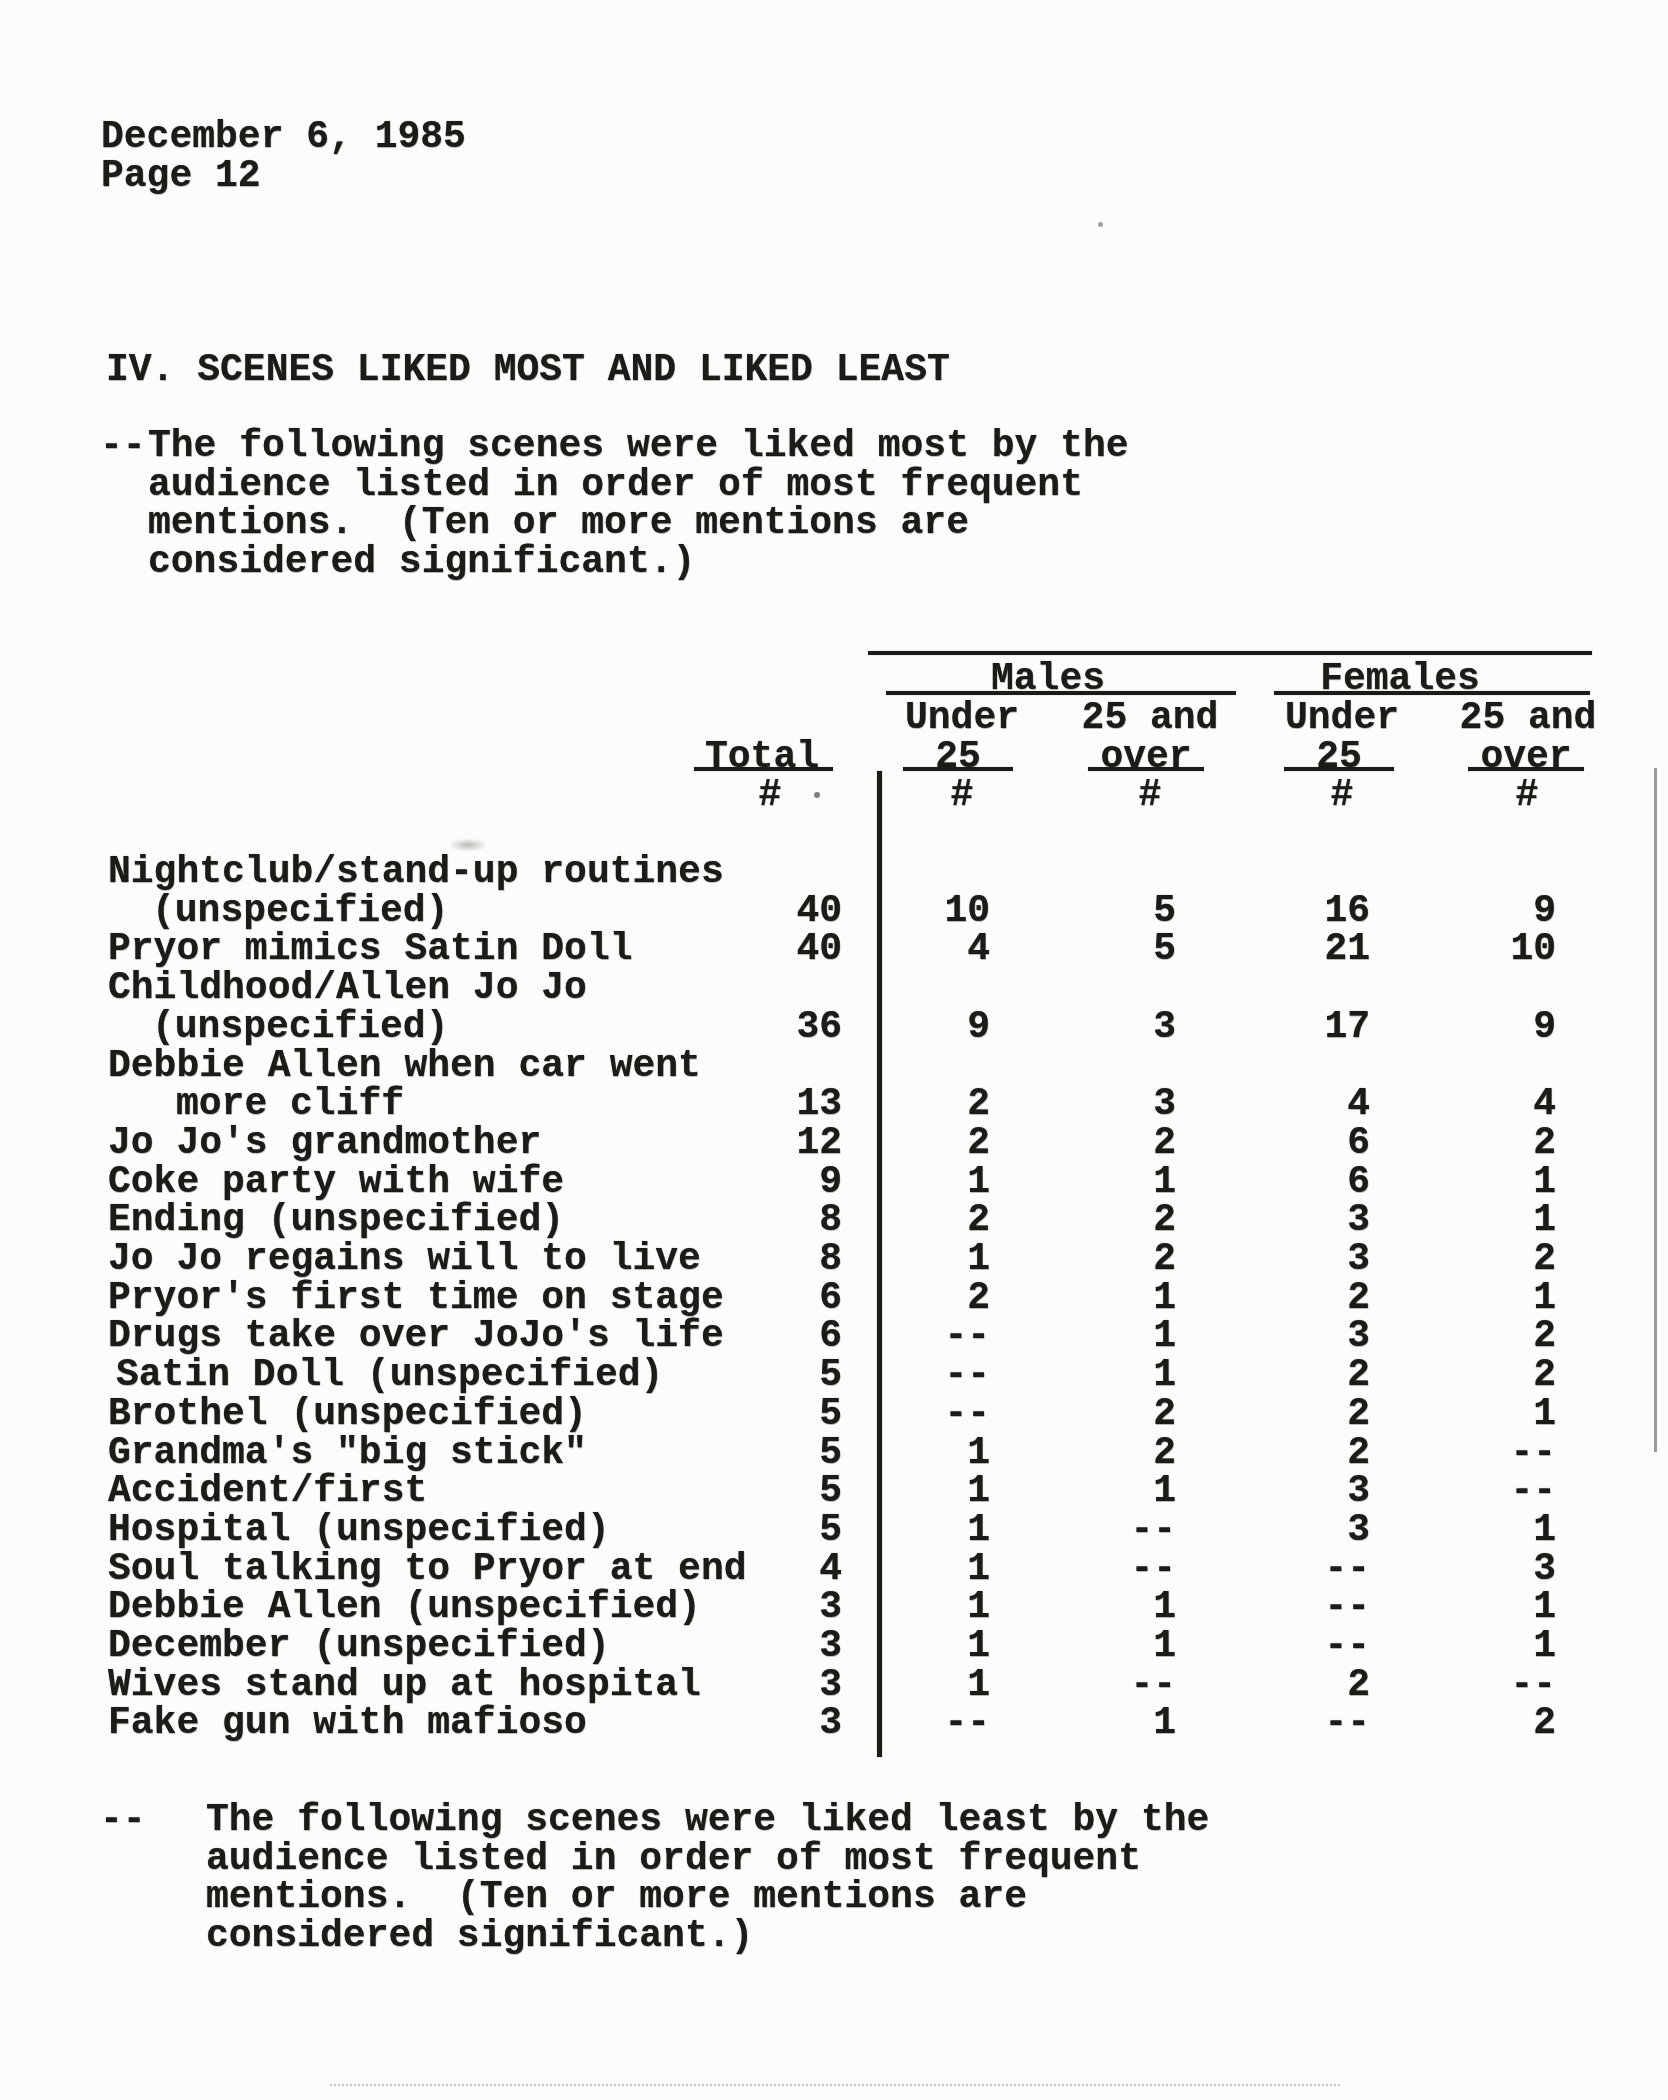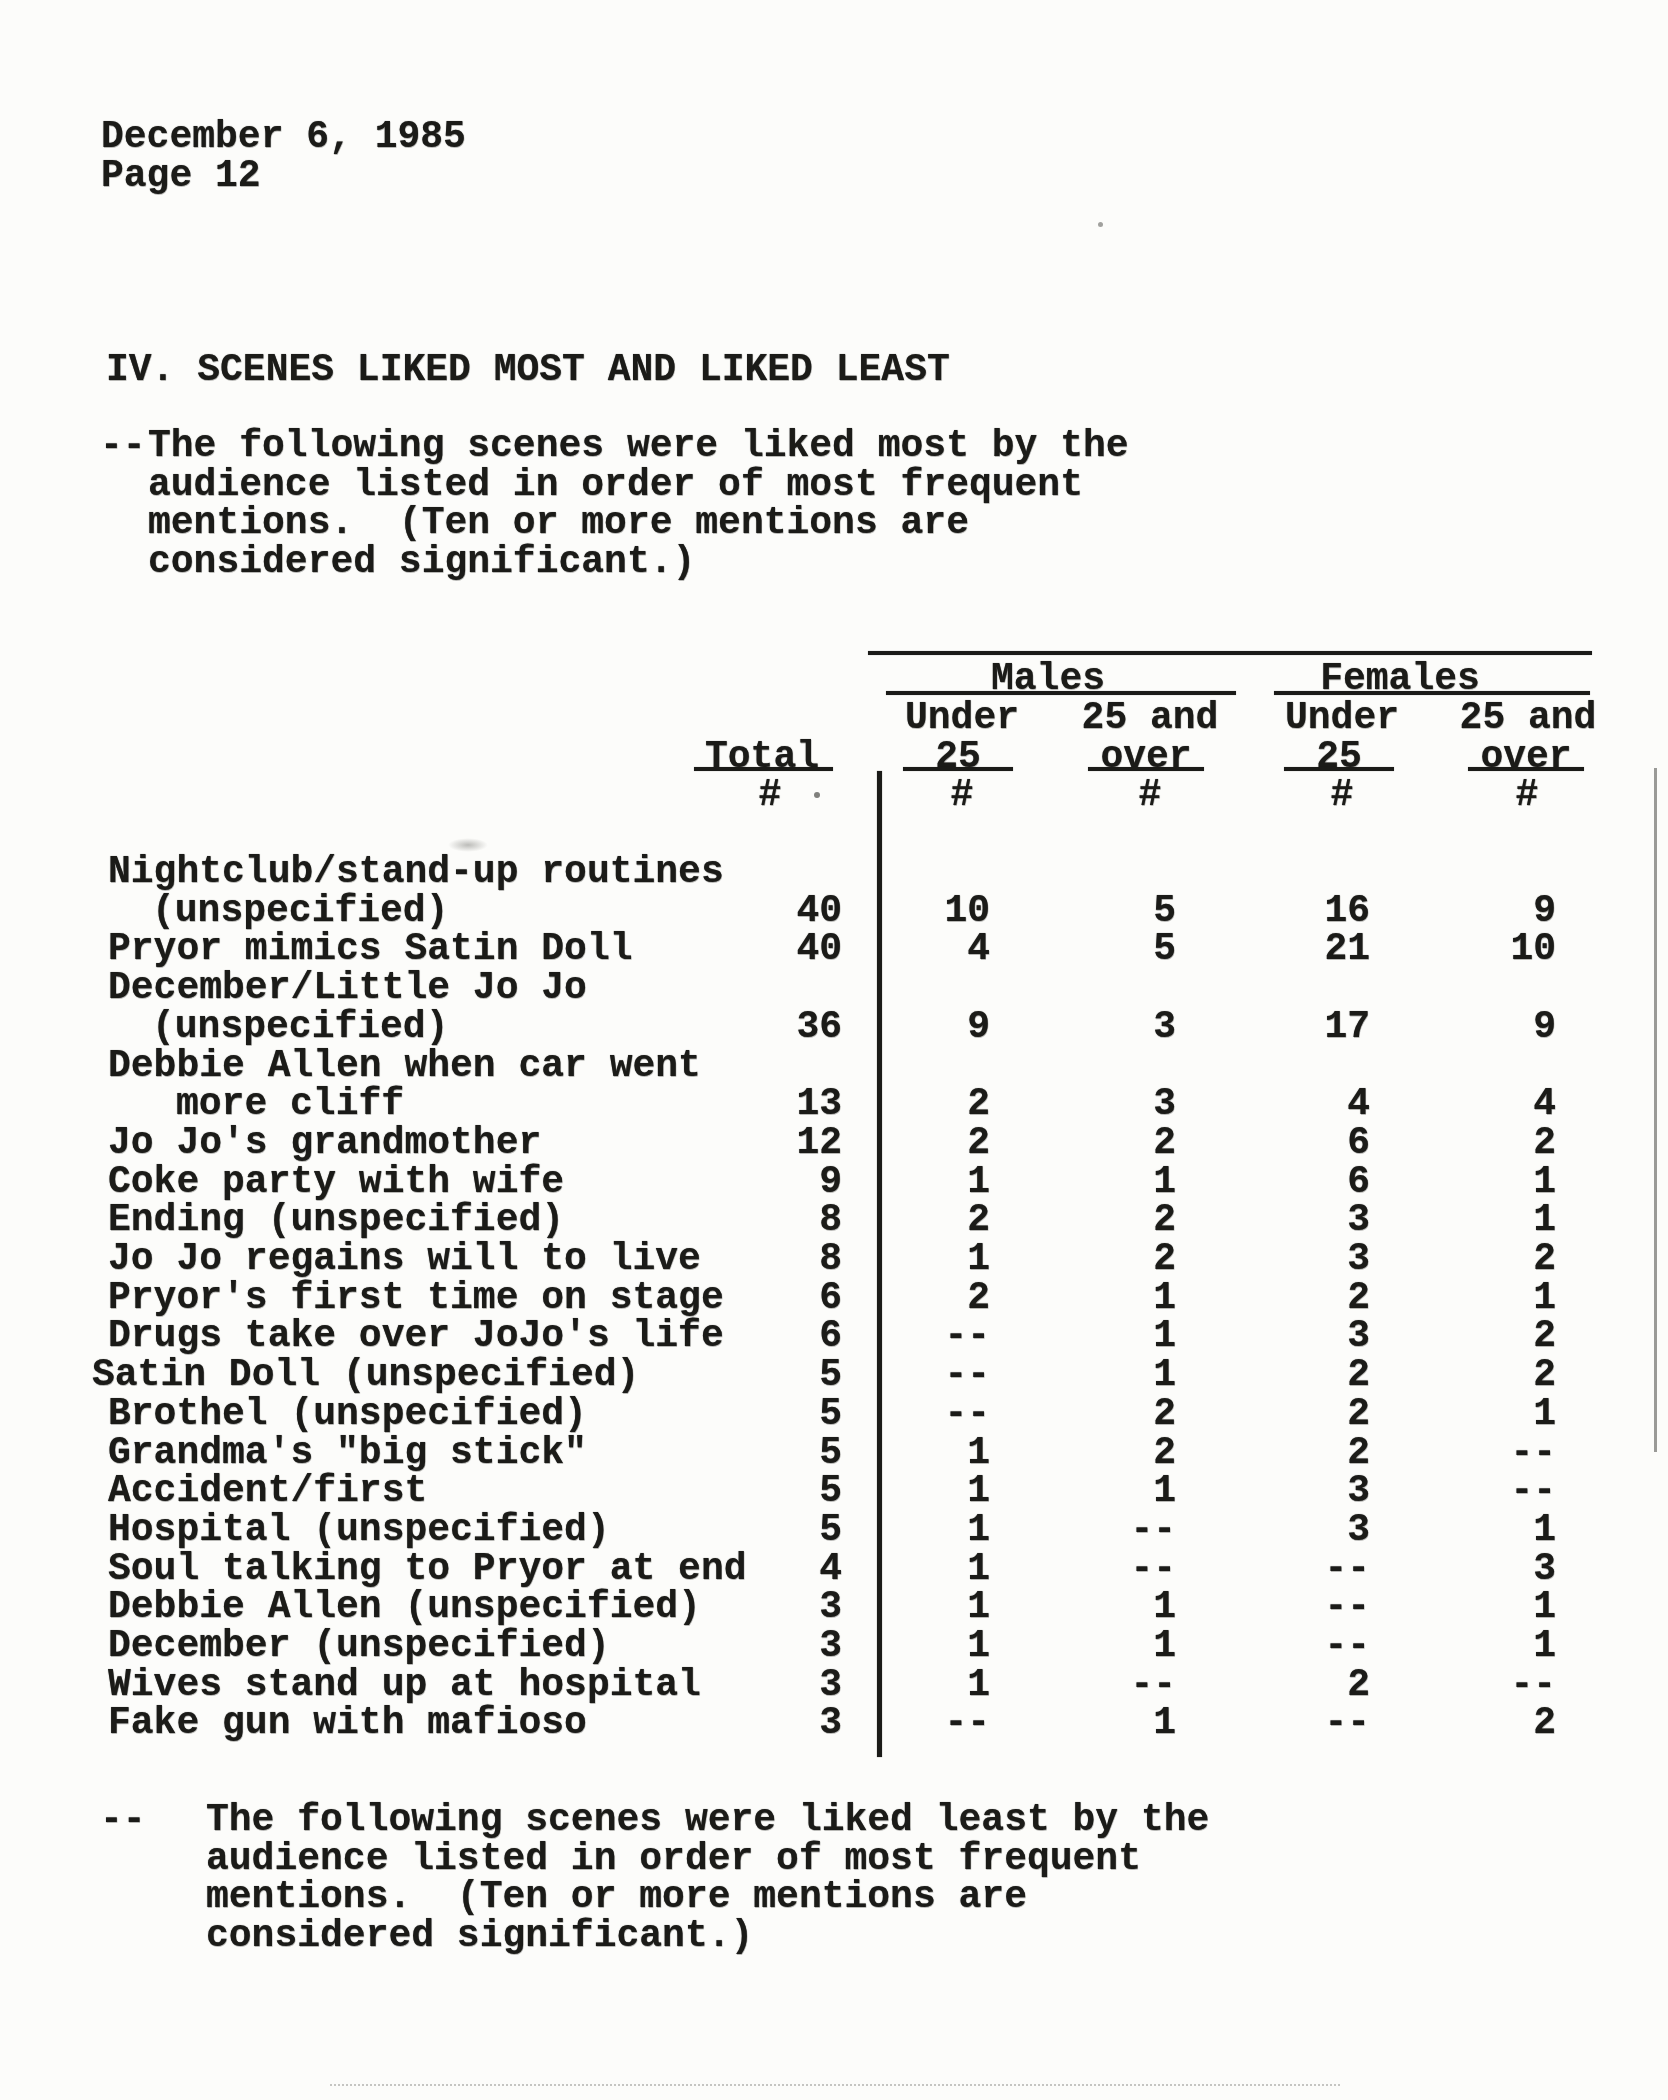--- a/index.html
+++ b/index.html
@@ -82,21 +82,21 @@
       <div class="t r" style="left: 830px; top: 891px; width: 160px;">10</div>
       <div class="t r" style="left: 1016px; top: 891px; width: 160px;">5</div>
       <div class="t r" style="left: 1210px; top: 891px; width: 160px;">16</div>
       <div class="t r" style="left: 1396px; top: 891px; width: 160px;">9</div>
       <div class="t" style="left: 108px; top: 929px;">Pryor mimics Satin Doll</div>
       <div class="t r" style="left: 682px; top: 929px; width: 160px;">40</div>
       <div class="t r" style="left: 830px; top: 929px; width: 160px;">4</div>
       <div class="t r" style="left: 1016px; top: 929px; width: 160px;">5</div>
       <div class="t r" style="left: 1210px; top: 929px; width: 160px;">21</div>
       <div class="t r" style="left: 1396px; top: 929px; width: 160px;">10</div>
-      <div class="t" style="left: 108px; top: 968px;">December/Little Jo Jo</div>
+      <div class="t" style="left: 108px; top: 968px;">Childhood/Allen Jo Jo</div>
       <div class="t" style="left: 152px; top: 1007px;">(unspecified)</div>
       <div class="t r" style="left: 682px; top: 1007px; width: 160px;">36</div>
       <div class="t r" style="left: 830px; top: 1007px; width: 160px;">9</div>
       <div class="t r" style="left: 1016px; top: 1007px; width: 160px;">3</div>
       <div class="t r" style="left: 1210px; top: 1007px; width: 160px;">17</div>
       <div class="t r" style="left: 1396px; top: 1007px; width: 160px;">9</div>
       <div class="t" style="left: 108px; top: 1046px;">Debbie Allen when car went</div>
       <div class="t" style="left: 176px; top: 1084px;">more cliff</div>
       <div class="t r" style="left: 682px; top: 1084px; width: 160px;">13</div>
       <div class="t r" style="left: 830px; top: 1084px; width: 160px;">2</div>
@@ -132,21 +132,21 @@
       <div class="t r" style="left: 830px; top: 1278px; width: 160px;">2</div>
       <div class="t r" style="left: 1016px; top: 1278px; width: 160px;">1</div>
       <div class="t r" style="left: 1210px; top: 1278px; width: 160px;">2</div>
       <div class="t r" style="left: 1396px; top: 1278px; width: 160px;">1</div>
       <div class="t" style="left: 108px; top: 1316px;">Drugs take over JoJo's life</div>
       <div class="t r" style="left: 682px; top: 1316px; width: 160px;">6</div>
       <div class="t r" style="left: 830px; top: 1316px; width: 160px;">--</div>
       <div class="t r" style="left: 1016px; top: 1316px; width: 160px;">1</div>
       <div class="t r" style="left: 1210px; top: 1316px; width: 160px;">3</div>
       <div class="t r" style="left: 1396px; top: 1316px; width: 160px;">2</div>
-      <div class="t" style="left: 92px; top: 1355px;">Satin Doll (unspecified)</div>
+      <div class="t" style="left: 116px; top: 1355px;">Satin Doll (unspecified)</div>
       <div class="t r" style="left: 682px; top: 1355px; width: 160px;">5</div>
       <div class="t r" style="left: 830px; top: 1355px; width: 160px;">--</div>
       <div class="t r" style="left: 1016px; top: 1355px; width: 160px;">1</div>
       <div class="t r" style="left: 1210px; top: 1355px; width: 160px;">2</div>
       <div class="t r" style="left: 1396px; top: 1355px; width: 160px;">2</div>
       <div class="t" style="left: 108px; top: 1394px;">Brothel (unspecified)</div>
       <div class="t r" style="left: 682px; top: 1394px; width: 160px;">5</div>
       <div class="t r" style="left: 830px; top: 1394px; width: 160px;">--</div>
       <div class="t r" style="left: 1016px; top: 1394px; width: 160px;">2</div>
       <div class="t r" style="left: 1210px; top: 1394px; width: 160px;">2</div>

